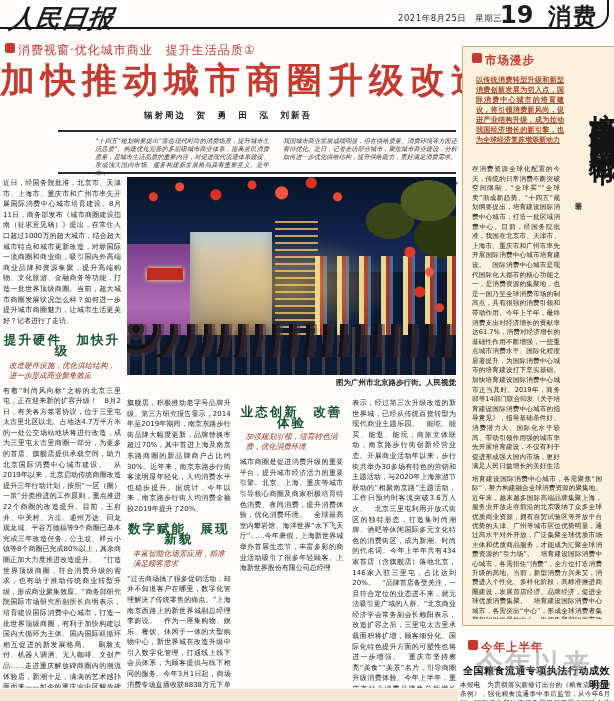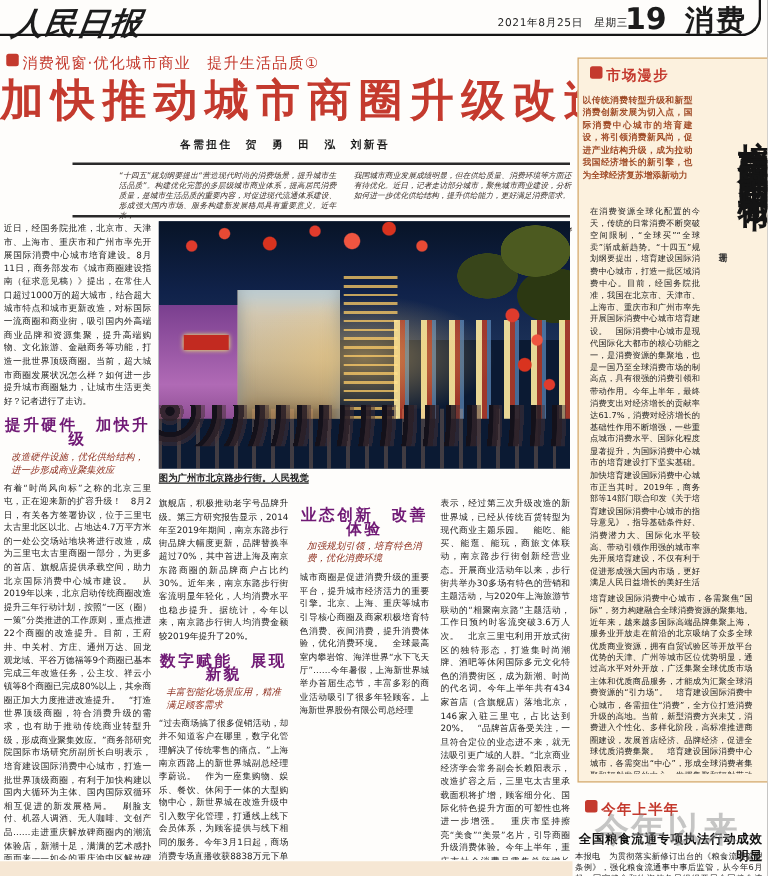--- a/index.html
+++ b/index.html
@@ -28,21 +28,21 @@
   .rule-b{left:58px;top:172px;width:398px;border-top:2px solid #2a2a2a;}
   .ed-note{left:95px;top:137px;width:362px;display:flex;gap:14px;}
   .ed-col{flex:1;font-size:6.2px;line-height:8px;font-style:italic;color:#3a2f2a;text-align:justify;}
   .ed-sign{text-align:right;font-weight:bold;font-style:italic;margin-top:20px;font-size:6.8px;}
 
   
   .bodytxt{font-size:7px;line-height:10.6px;color:#222;}
   .col1{left:3px;top:178px;width:118px;height:510px;}
   .cols{left:127px;top:398px;width:329px;height:290px;display:flex;gap:9px;}
   .cols .c{flex:1;overflow:hidden;}
-  .subhead{color:#701a75;font-size:12.5px;font-weight:bold;text-align:center;
+  .subhead{color:#14532d;font-size:12.5px;font-weight:bold;text-align:center;
            letter-spacing:2px;margin:9px 0 4px;}
   .deck{color:#8e2f1f;font-size:7.5px;line-height:10px;font-style:italic;
         padding:0 6px;margin-bottom:5px;text-align:justify;}
 
   
   .photo{left:127px;top:177px;width:329px;height:198px;overflow:hidden;background:#0b1a33;}
   .ph-sky{position:absolute;inset:0;height:48%;
     background:linear-gradient(180deg,#081427,#10224a 60%,#1a2f55);}
   .ph-tree{position:absolute;right:-18px;top:-14px;width:120px;height:105px;
     background:
@@ -76,29 +76,29 @@
     background-image:repeating-linear-gradient(90deg,rgba(255,235,160,.9) 0 5px,
       rgba(185,60,40,.85) 5px 9px,rgba(95,140,190,.7) 9px 12px,transparent 12px 22px);}
   .ph-glow{position:absolute;left:18%;top:30%;width:64%;height:46%;
     background:radial-gradient(ellipse at 50% 55%,rgba(255,205,110,.5),transparent 70%);}
   .ph-street{position:absolute;left:0;bottom:0;width:100%;height:24%;
     background:linear-gradient(180deg,#3a2522,#6b4038 55%,#8a564a);
     background-image:repeating-linear-gradient(90deg,rgba(255,180,120,.22) 0 3px,transparent 3px 15px);}
   .ph-crowd{position:absolute;left:0;bottom:9%;width:100%;height:17%;
     background:repeating-radial-gradient(circle at 9px 5px,#14111a 0 3.5px,rgba(45,33,40,.92) 4px 8px,
       rgba(70,50,55,.5) 8px 11px,transparent 11px 17px);}
-  .caption-row{left:127px;top:378px;width:329px;display:flex;justify-content:flex-start;
-               font-size:7.5px;font-weight:bold;color:#222;text-decoration:underline;}
+  .caption-row{left:127px;top:378px;width:329px;display:flex;justify-content:flex-end;
+               font-size:7.5px;font-weight:bold;color:#222;}
 
   
   .side-box{left:462px;top:46px;width:168px;height:580px;background:#fcf1de;
             border:1px solid #d3a96e;box-sizing:border-box;}
   .side-label{position:absolute;left:9px;top:6px;font-size:11.5px;font-weight:bold;color:#c43a2e;letter-spacing:1px;}
-  .side-intro{position:absolute;left:3px;top:28px;width:88px;font-size:7px;line-height:10px;
-              font-weight:bold;color:#a04c28;text-align:justify;height:82px;overflow:hidden;}
+  .side-intro{position:absolute;left:13px;top:28px;width:88px;font-size:7px;line-height:10px;
+              font-weight:bold;color:#a04c28;text-align:justify;height:82px;overflow:hidden;text-decoration:underline;}
   .side-body1{position:absolute;left:9px;top:118px;width:88px;height:304px;font-size:6.6px;
               line-height:9.6px;color:#222;text-align:justify;overflow:hidden;}
   .side-vtitle{position:absolute;right:8px;top:44px;height:388px;writing-mode:vertical-rl;
                font-size:27px;font-weight:bold;letter-spacing:4px;color:#141414;}
   .side-author{position:absolute;right:46px;top:150px;writing-mode:vertical-rl;font-size:7px;color:#333;}
   .side-body2{position:absolute;left:9px;top:428px;width:130px;height:144px;font-size:6.6px;
               line-height:9.4px;color:#222;text-align:justify;overflow:hidden;}
 
   
   .news-label{left:468px;top:640px;font-size:11.5px;font-weight:bold;color:#c43a2e;letter-spacing:1px;}
@@ -116,21 +116,21 @@
 <div class="page">
 
   <div class="abs mast-rule"></div>
   <div class="abs paper-name">人民日报</div>
   <div class="abs date-line">2021年8月25日　星期三</div>
   <div class="abs page-num">19</div>
   <div class="abs section-name">消费</div>
 
   <div class="abs kicker"><span class="sq-icon"></span><span>消费视窗·优化城市商业　提升生活品质①</span></div>
   <div class="abs headline">加快推动城市商圈升级改造</div>
-  <div class="abs byline">各需扭住　贺　勇　田　泓　刘新吾</div>
+  <div class="abs byline">辐射周边　贺　勇　田　泓　刘新吾</div>
 
   <div class="abs rule-a"></div>
   <div class="abs ed-note">
     <div class="ed-col">“十四五”规划纲要提出“营造现代时尚的消费场景，提升城市生活品质”。构建优化完善的多层级城市商业体系，提高居民消费质量，是城市生活品质的重要内容，对促进现代流通体系建设、形成强大国内市场、服务构建新发展格局具有重要意义。近年来，</div>
     <div class="ed-col">
       <span>我国城市商业发展成绩明显，但在供给质量、消费环境等方面还有待优化。近日，记者走访部分城市，聚焦城市商业建设，分析如何进一步优化供给结构，提升供给能力，更好满足消费需求。</span>
       <div class="ed-sign">——编　者</div>
     </div>
   </div>
   <div class="abs rule-b"></div>

